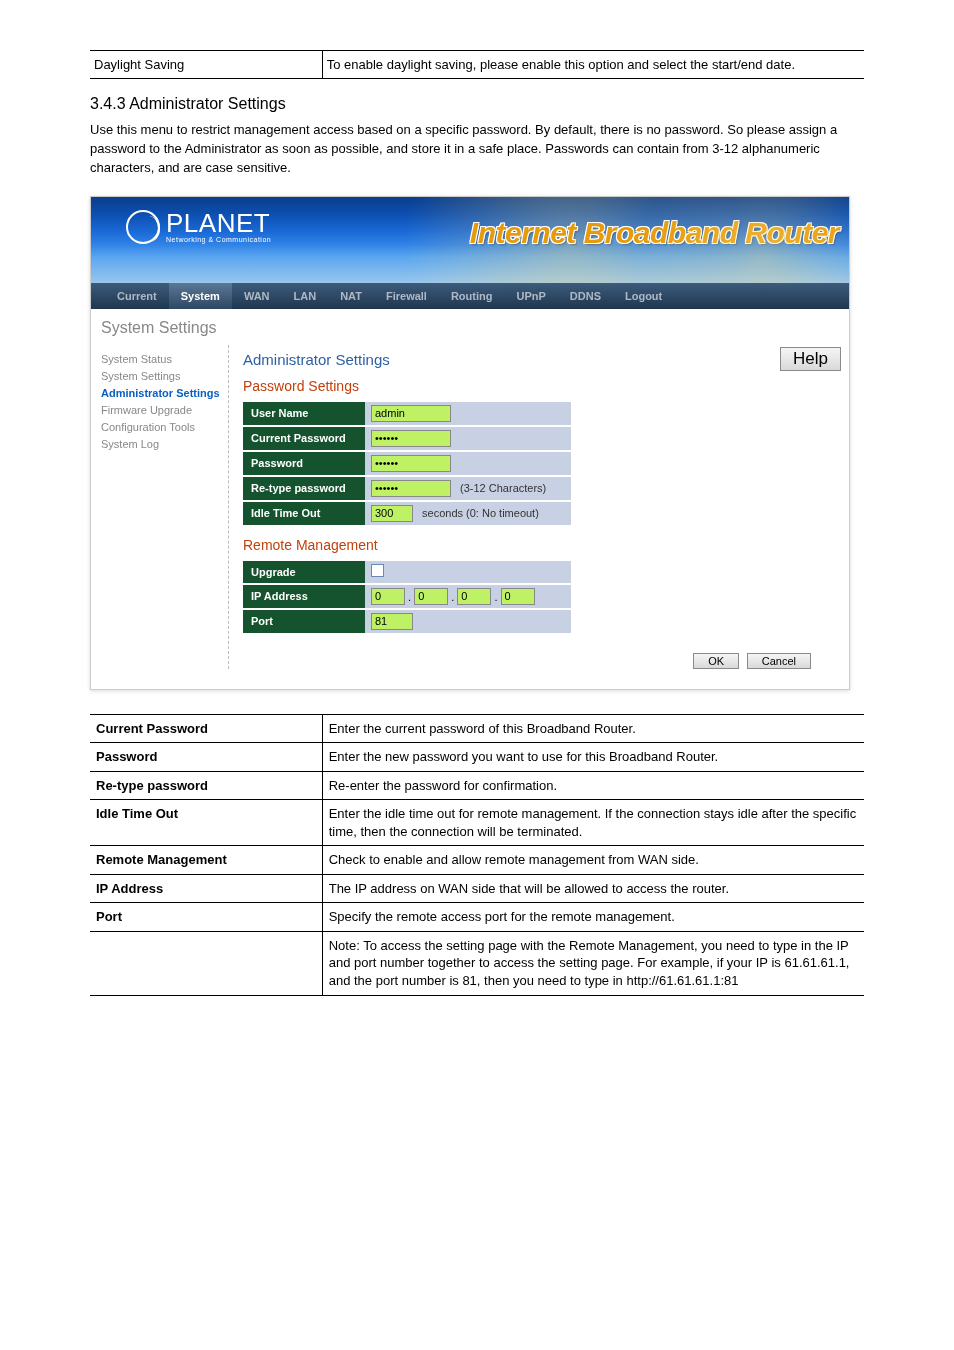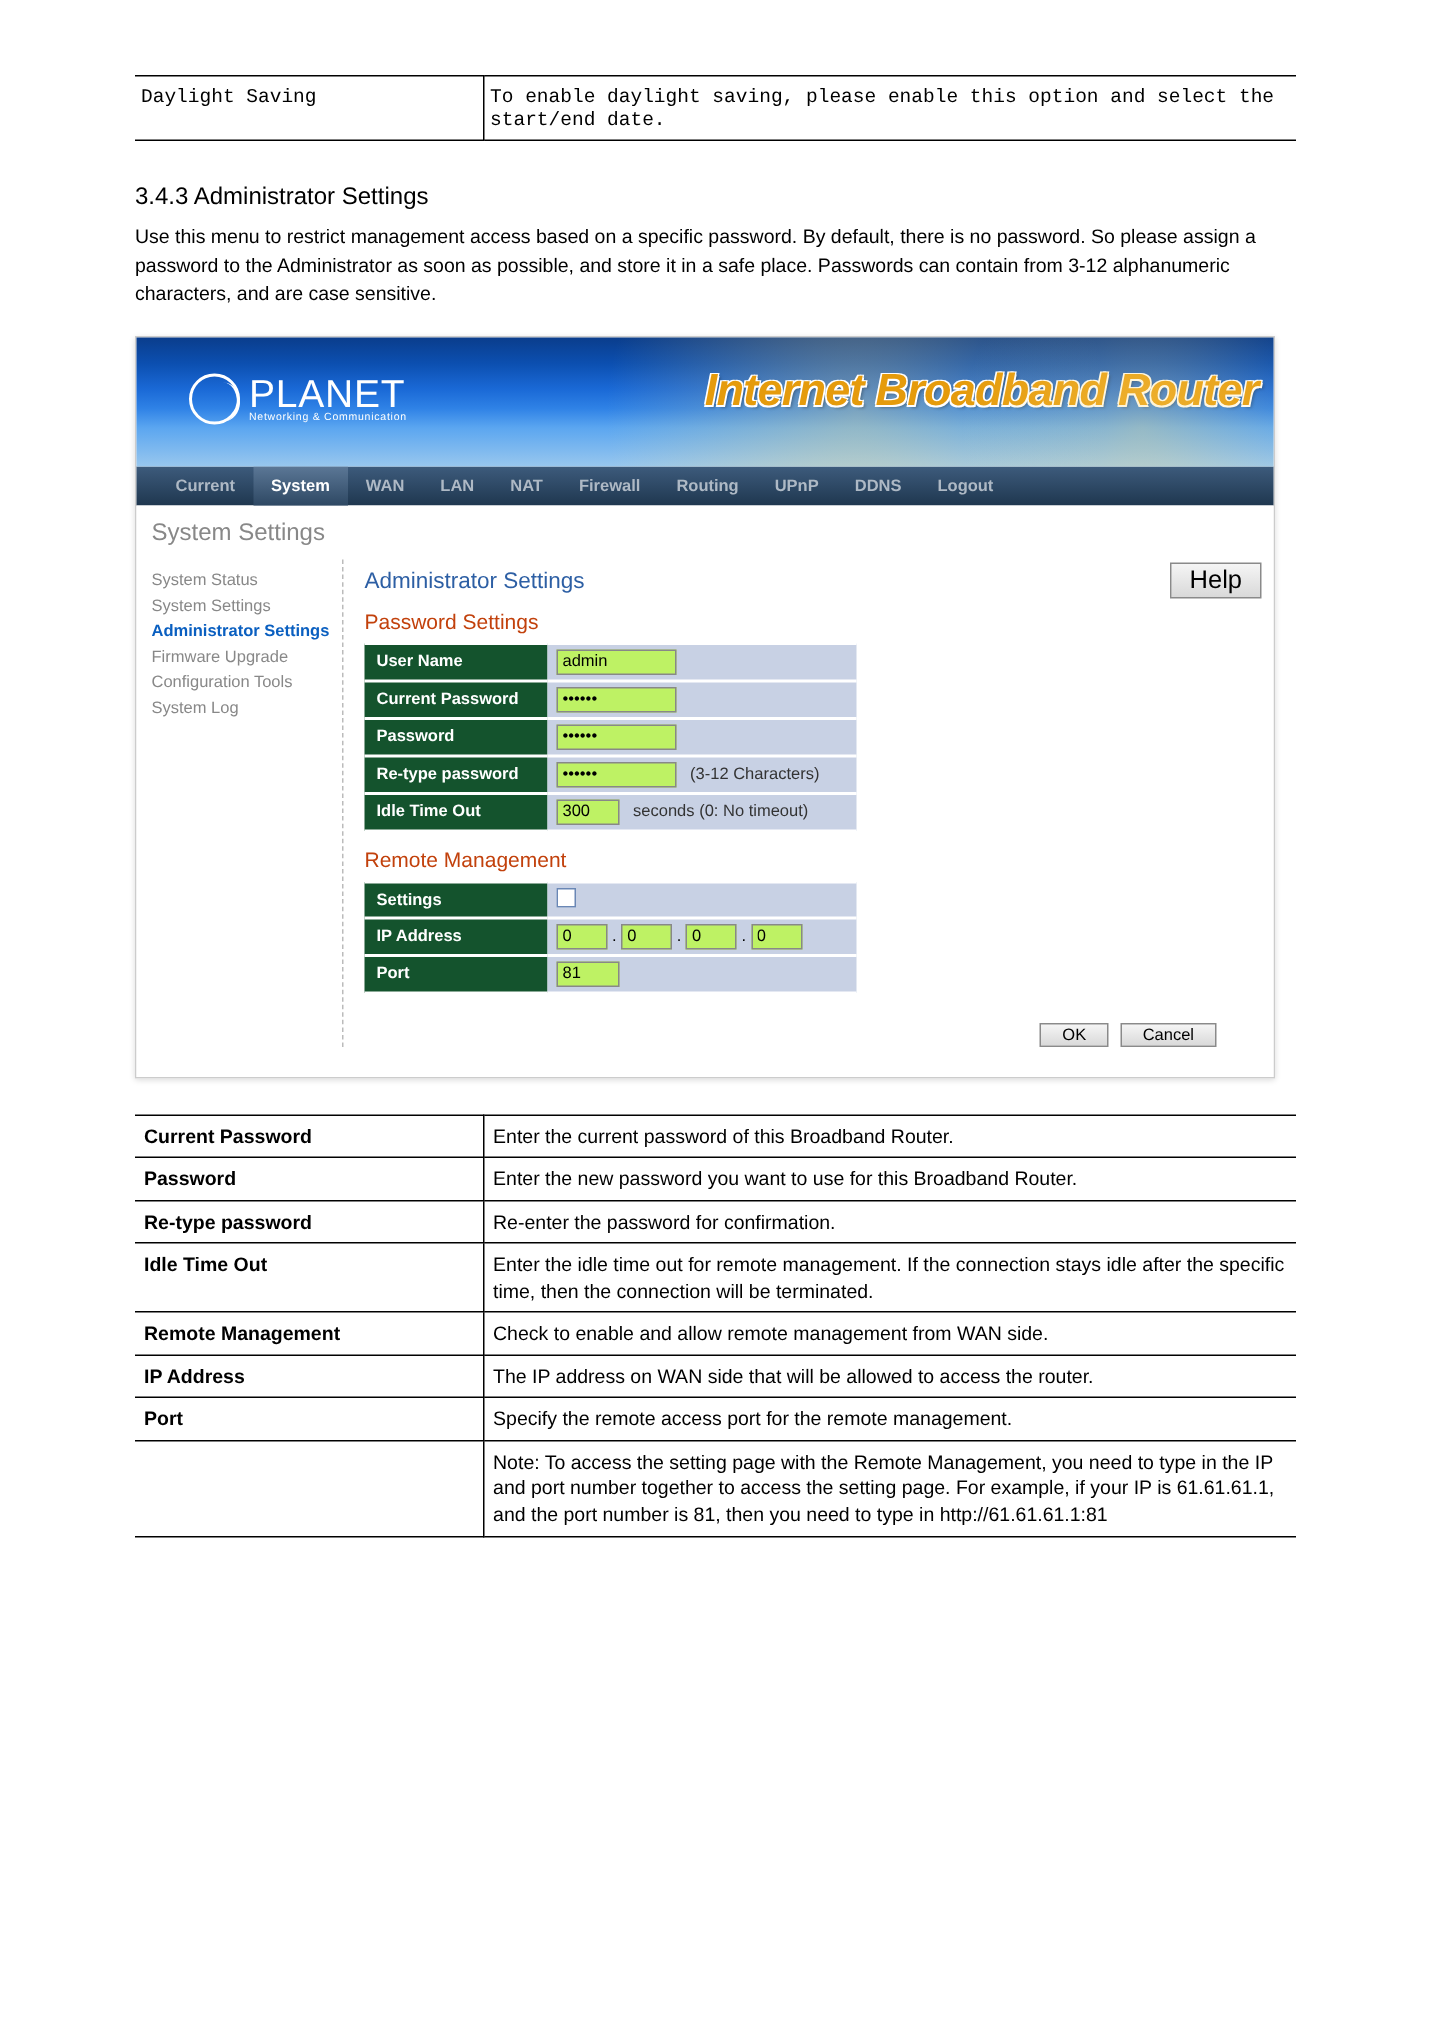--- a/index.html
+++ b/index.html
@@ -7,22 +7,21 @@
     width: 954px;
     font-family: Arial, sans-serif;
     background: #fff;
     color: #000;
     padding: 50px 90px 40px 90px;
     font-size: 13px;
   }
   .top-table {
     width: 100%;
     border-collapse: collapse;
-    margin-bottom: 29px;
-    font-family: Liberation Mono, monospace;
+    margin-bottom: 16px;
   }
   .top-table td {
     border-top: 1px solid #000;
     border-bottom: 1px solid #000;
     padding: 6px 4px;
     vertical-align: top;
   }
   .top-table td:first-child { width: 30%; border-right: 1px solid #000; }
   .section-title { font-size: 16px; font-weight: normal; margin: 14px 0 8px; }
   .section-text { font-size: 13px; line-height: 1.45; margin-bottom: 14px; }
@@ -38,21 +37,21 @@
     background: linear-gradient(180deg, #0a3d8c 0%, #0c4fb0 20%, #1a69d6 40%, #2f82e6 55%, #5ba6f0 70%, #98c7ee 100%);
     position: relative;
     overflow: hidden;
   }
   .banner::before, .banner::after {
     content: ""; position: absolute; border-radius: 50%;
     background: radial-gradient(circle, rgba(255,220,120,.35), rgba(255,220,120,0) 70%);
   }
   .banner::before { width: 400px; height: 260px; left: 280px; top: -80px; }
   .banner::after  { width: 280px; height: 200px; left: 530px; top: -40px; }
-  .logo-wrap { position:absolute; left:35px; top:24px; display:flex; align-items:center; gap:6px;}
+  .logo-wrap { position:absolute; left:35px; top:13px; display:flex; align-items:center; gap:6px;}
   .logo-orb { width:34px; height:34px; border:2px solid #fff; border-radius:50%; position:relative; }
   .logo-orb::after{content:"";position:absolute;right:-2px;top:4px;width:20px;height:26px;border-right:2px solid #fff;border-radius:0 50% 50% 0;}
   .logo-text { color:#fff; font-family: Arial Black, sans-serif; font-size:26px; letter-spacing:.5px; line-height:1;}
   .logo-sub  { color:#fff; font-size:7px; display:block; letter-spacing:.5px;}
   .banner-title {
     position:absolute; right:10px; top:19px;
     font-family: "Arial Black", sans-serif;
     font-size:30px; font-style: italic; font-weight:900;
     color:#e59b0c;
     text-shadow: 1px 1px 0 #fff, -1px -1px 0 #fff, 1px -1px 0 #fff, -1px 1px 0 #fff, 2px 2px 2px rgba(0,0,0,.25);
@@ -216,21 +215,21 @@
               <span class="hint">seconds (0: No timeout)</span>
             </td>
           </tr>
         </tbody>
           </table>
 
         <div class="h-sub">Remote Management</div>
         <table class="form">
           <tbody>
               <tr>
-            <td class="lbl">Settings</td>
+            <td class="lbl">Upgrade</td>
             <td class="val"><span class="chk"></span></td>
           </tr>
           <tr>
             <td class="lbl">IP Address</td>
             <td class="val">
               <input class="txt sm" value="0" style=""> .
               <input class="txt sm" value="0" style=""> .
               <input class="txt sm" value="0" style=""> .
               <input class="txt sm" value="0" style="">
             </td>

